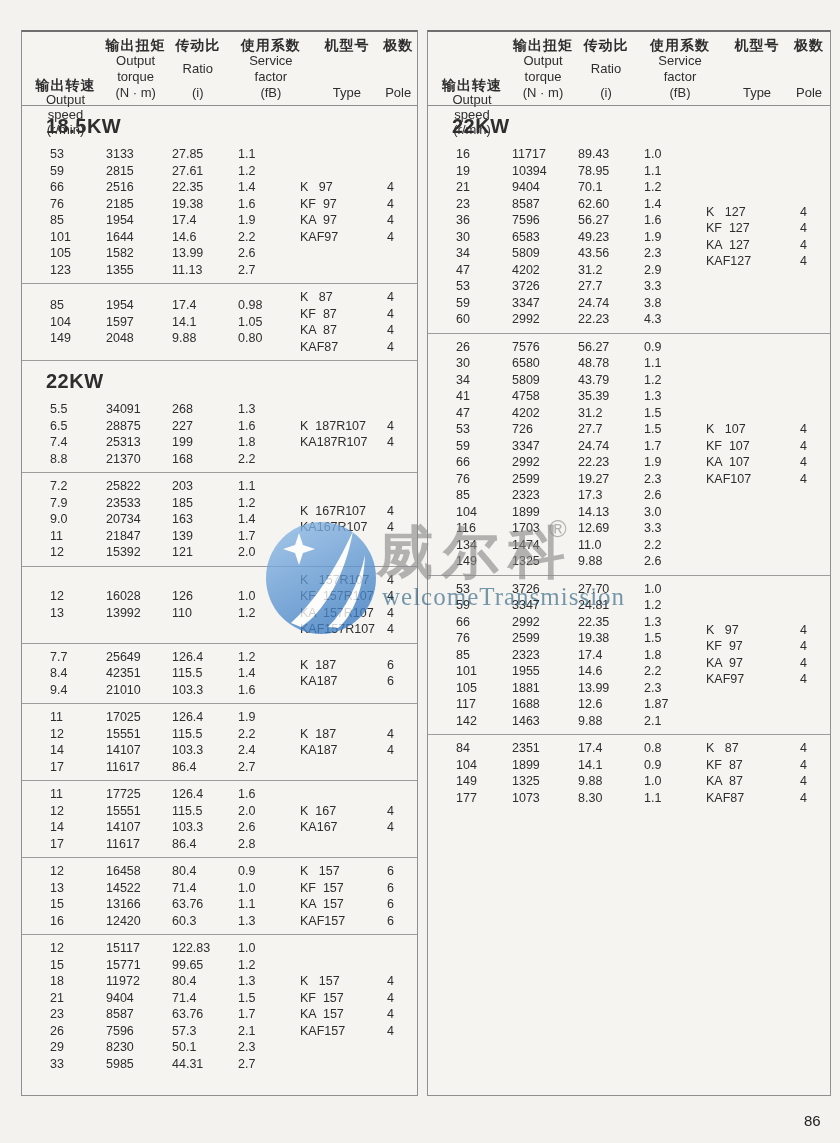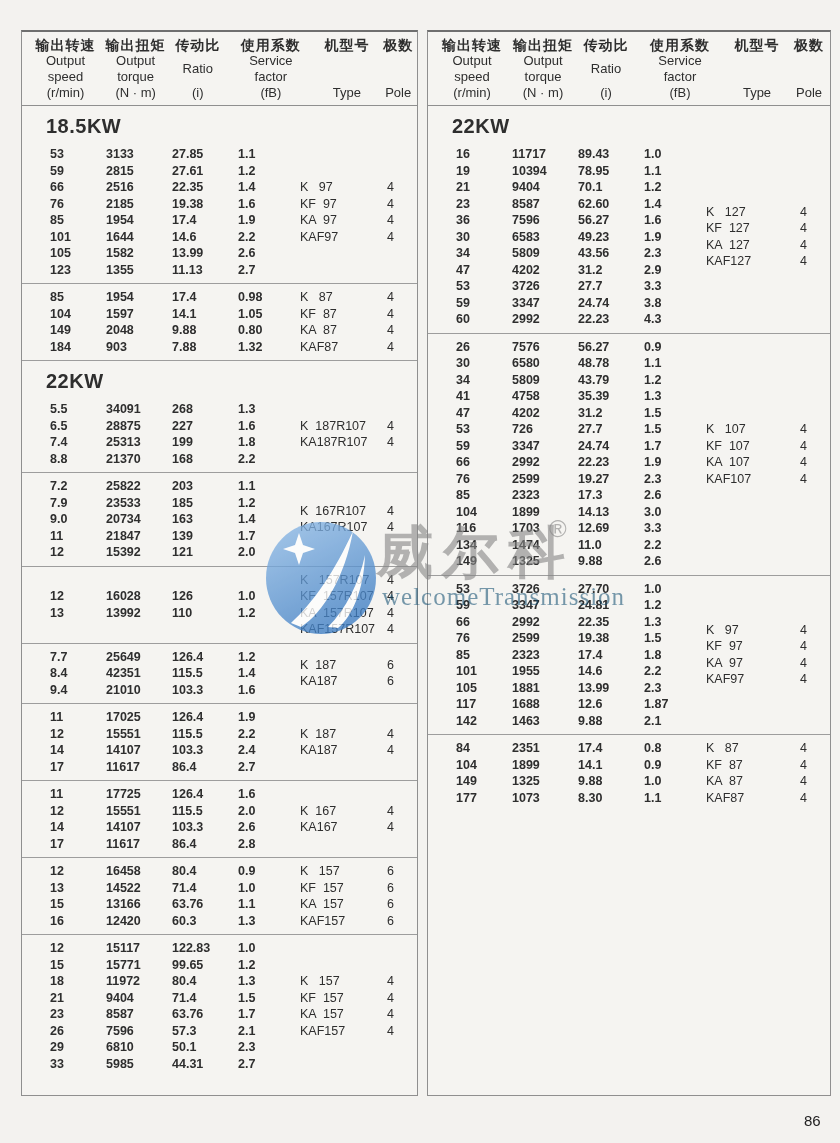--- a/index.html
+++ b/index.html
@@ -17,32 +17,32 @@
   }
   #left-table{left:21px;width:397px;}
   #right-table{left:427px;width:404px;}
 
   .thead{
     height:74px;box-sizing:border-box;border-bottom:1px solid #8f8f8f;
     display:flex;padding:5px 2px 4px 4px;
   }
   .hcol{display:flex;flex-direction:column;justify-content:space-between;
         text-align:center;font-size:13px;line-height:1.15;}
-  .hcol:nth-child(1){width:80px;}
+  .hcol:nth-child(1){width:80px;margin-top:40px;}
   .hcol:nth-child(2){width:62px;}
   .hcol:nth-child(3){width:64px;}
   .hcol:nth-child(4){width:84px;}
   .hcol:nth-child(5){width:70px;}
   .hcol:nth-child(6){width:34px;}
   .hline:first-child{font-weight:700;font-size:14px;letter-spacing:1px;}
 
   .sec-title{font-weight:700;font-size:20px;padding:9px 0 3px 24px;letter-spacing:.5px;}
 
   .block{display:flex;align-items:center;padding:5px 0;}
-  .block-data{flex:none;font-weight:bold;}
+  .block-data{flex:none;}
   .drow{display:grid;grid-template-columns:56px 66px 66px 50px;
         padding-left:28px;font-size:12.5px;line-height:16.5px;}
   .block-types{margin-left:auto;width:132px;padding-right:10px;box-sizing:content-box;}
   .trow{display:flex;justify-content:space-between;font-size:12.5px;line-height:16.5px;padding-left:12px;}
   .tname{white-space:pre;}
   .tpole{width:20px;text-align:left;}
   .sep{border-top:1px solid #9d9d9d;height:0;}
 
   
   #watermark{position:absolute;left:8px;top:0;width:840px;height:1143px;pointer-events:none;z-index:10;}
@@ -178,26 +178,20 @@
             <span class="dcell">1597</span>
             <span class="dcell">14.1</span>
             <span class="dcell">1.05</span>
           </div>
           <div class="drow">
             <span class="dcell">149</span>
             <span class="dcell">2048</span>
             <span class="dcell">9.88</span>
             <span class="dcell">0.80</span>
           </div>
-          <div class="drow">
-            <span class="dcell">184</span>
-            <span class="dcell">903</span>
-            <span class="dcell">7.88</span>
-            <span class="dcell">1.32</span>
-          </div>
         </div>
         <div class="block-types">
           <div class="trow">
             <span class="tname">K   87</span>
             <span class="tpole">4</span>
           </div>
           <div class="trow">
             <span class="tname">KF  87</span>
             <span class="tpole">4</span>
           </div>
@@ -523,21 +517,21 @@
             <span class="dcell">1.7</span>
           </div>
           <div class="drow">
             <span class="dcell">26</span>
             <span class="dcell">7596</span>
             <span class="dcell">57.3</span>
             <span class="dcell">2.1</span>
           </div>
           <div class="drow">
             <span class="dcell">29</span>
-            <span class="dcell">6810</span>
+            <span class="dcell">8230</span>
             <span class="dcell">50.1</span>
             <span class="dcell">2.3</span>
           </div>
           <div class="drow">
             <span class="dcell">33</span>
             <span class="dcell">5985</span>
             <span class="dcell">44.31</span>
             <span class="dcell">2.7</span>
           </div>
         </div>

